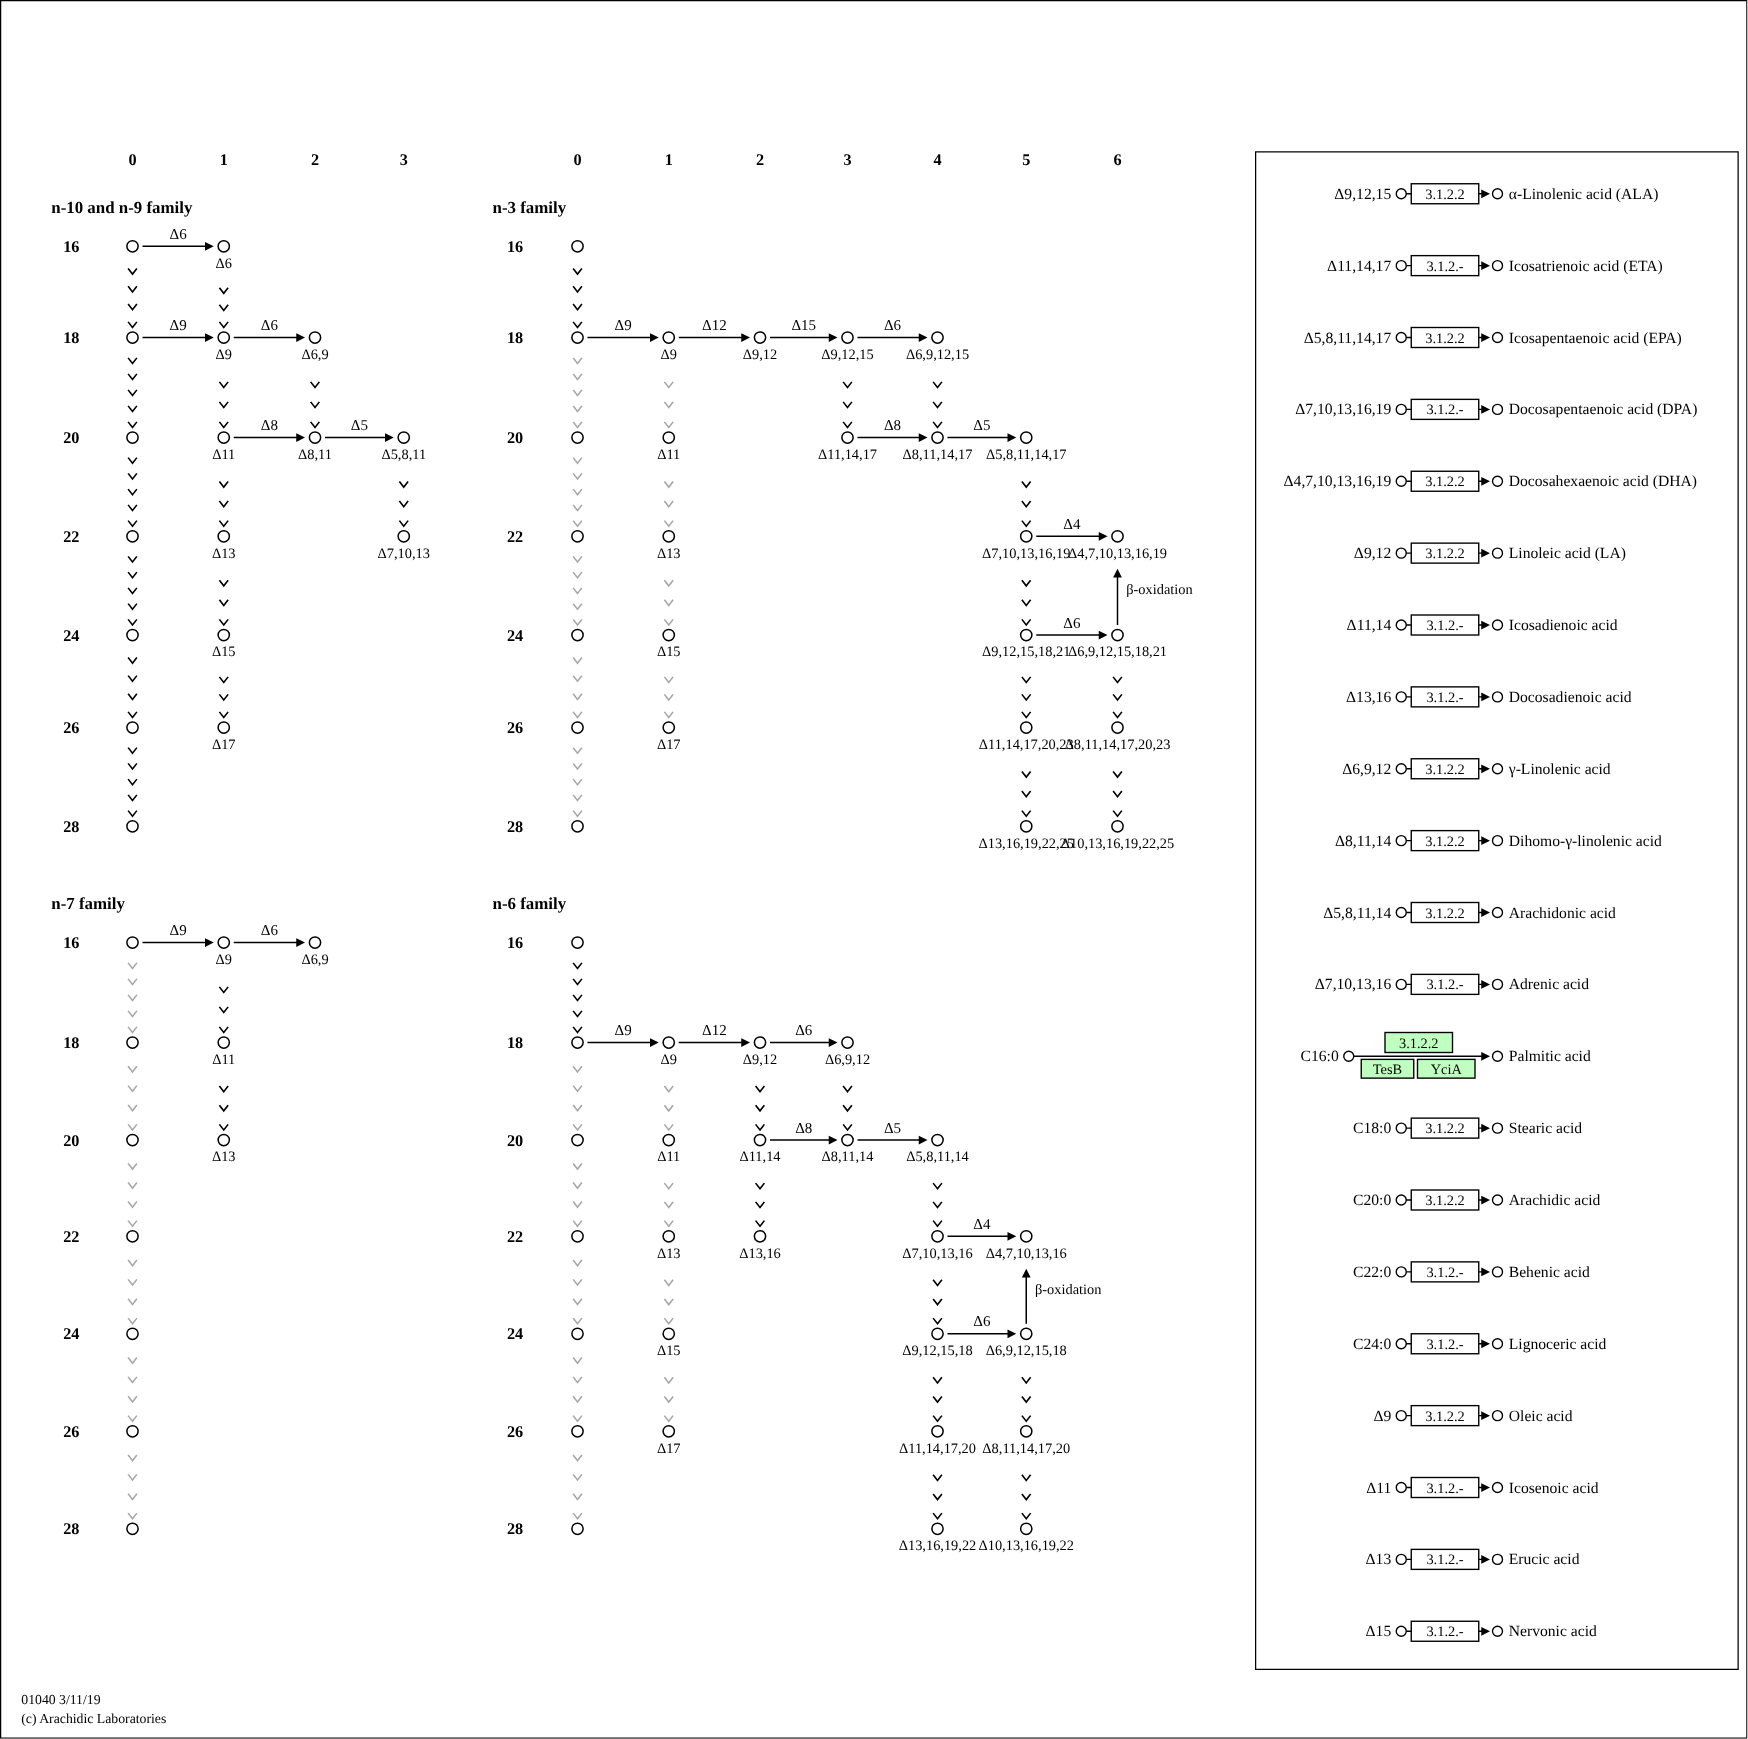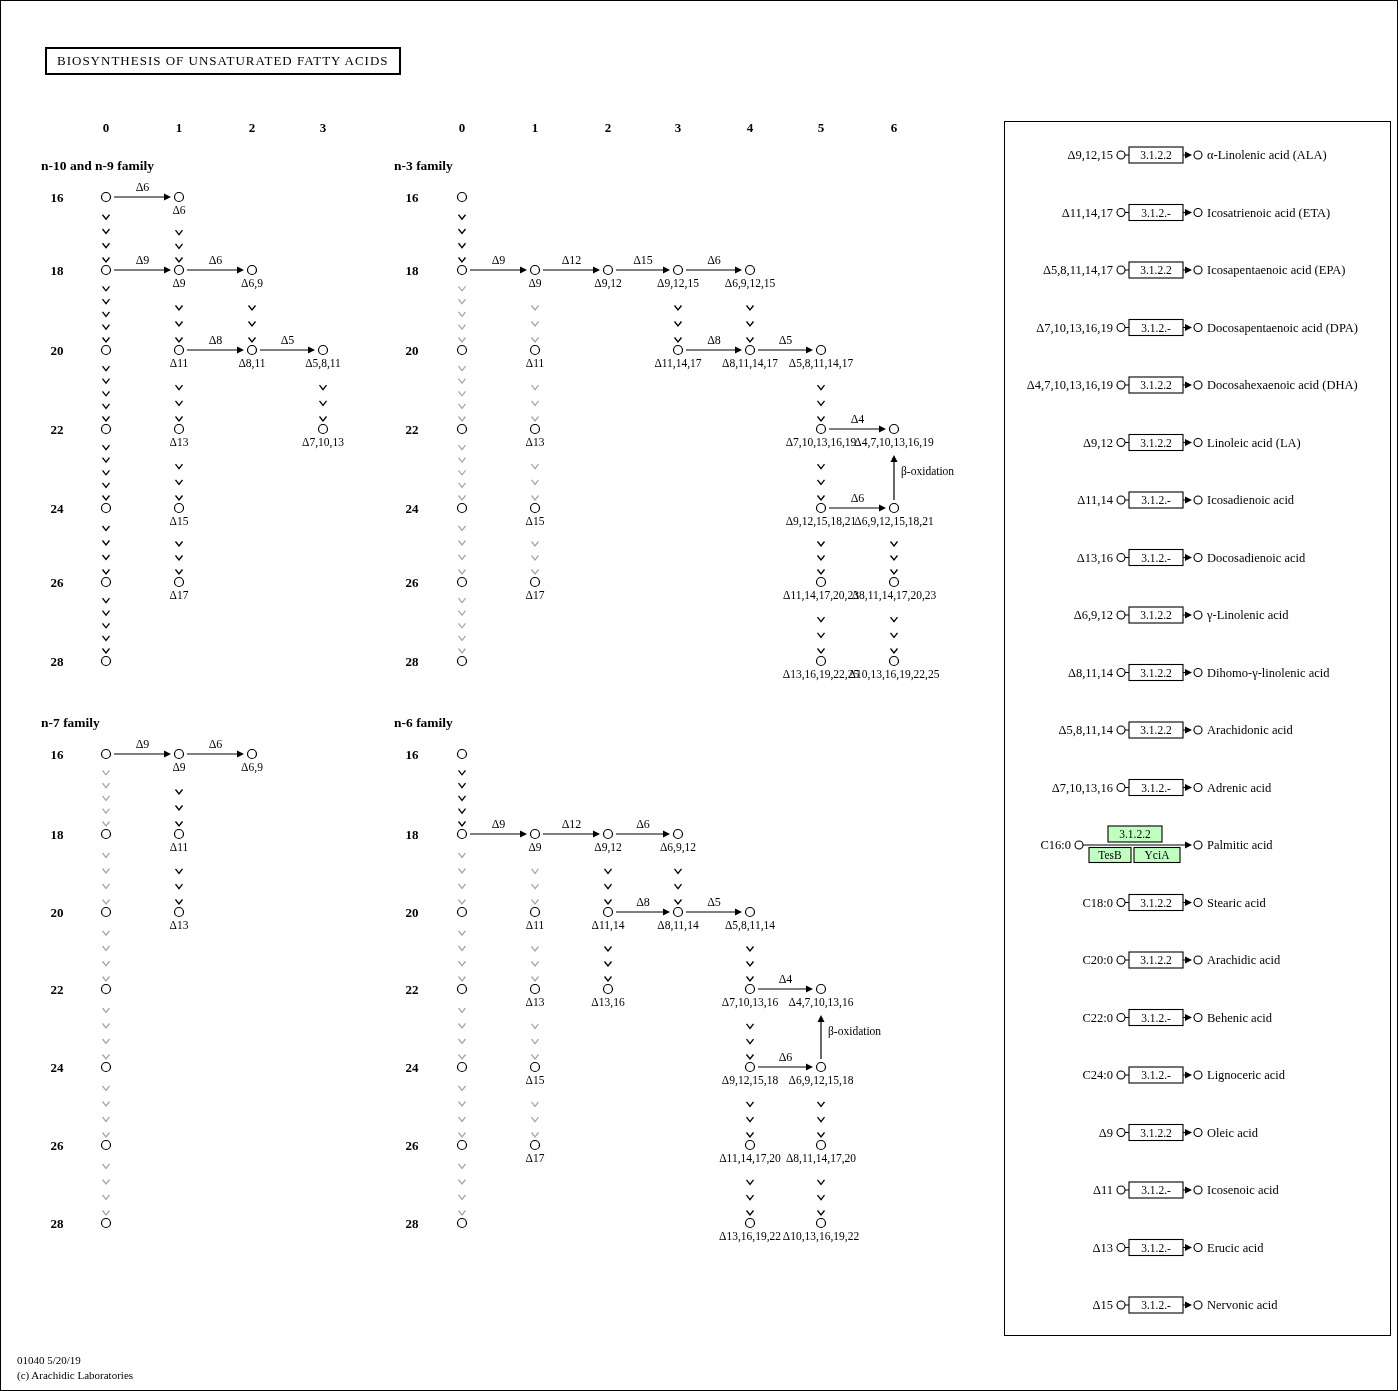--- a/index.html
+++ b/index.html
@@ -850,20 +850,17 @@
         <text x="1112" y="1308" font-size="12.5" text-anchor="end" fill="#000">Δ15</text>
         <circle cx="1120" cy="1304" r="4" fill="#fff" stroke="#000" stroke-width="1.1"></circle>
         <line x1="1124" y1="1304" x2="1185" y2="1304" stroke="#000" stroke-width="1.1"></line>
         <rect x="1128" y="1296" width="54" height="16" fill="#fff" stroke="#000" stroke-width="1.1"></rect>
         <text x="1155" y="1308" font-size="11.5" text-anchor="middle" fill="#000">3.1.2.-</text>
         <polygon points="1191,1304 1184,1300.5 1184,1307.5" fill="#000"></polygon>
         <circle cx="1197" cy="1304" r="4" fill="#fff" stroke="#000" stroke-width="1.1"></circle>
         <text x="1206" y="1308" font-size="12.5" text-anchor="start" fill="#000">Nervonic acid</text>
       </g>
     </svg>
-  <div class="title-box">
-    <span>BIOSYNTHESIS OF UNSATURATED FATTY ACIDS</span>
-  </div>
   <div class="footer">
-    <div>01040 5/20/19</div>
+    <div>01040 3/11/19</div>
     <div>(c) Arachidic Laboratories</div>
   </div>
 </div>
 
 </body></html>

